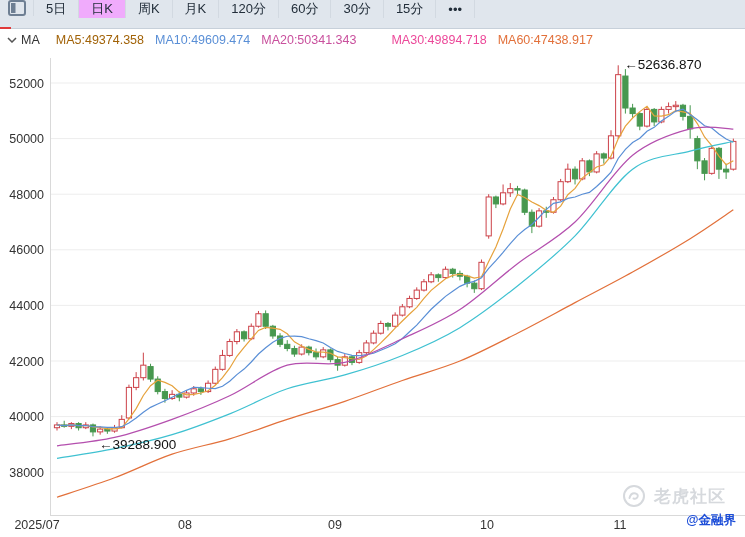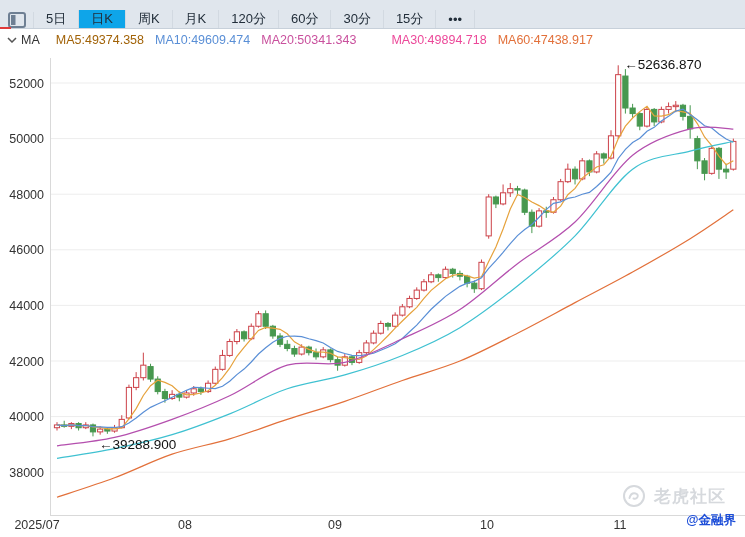--- a/index.html
+++ b/index.html
@@ -5,29 +5,29 @@
   html,body{margin:0;padding:0}
   body{
     width:745px;height:537px;position:relative;overflow:hidden;background:#fff;
     font-family:"Liberation Sans","DejaVu Sans",sans-serif;
     -webkit-font-smoothing:antialiased;
   }
   
   .toolbar{
     position:absolute;top:0;left:0;right:0;height:28px;
     background:#e0e6ed;border-bottom:1px solid #c7d0da;
-    display:flex;align-items:flex-end;user-select:none;
+    display:flex;align-items:flex-start;user-select:none;
   }
   .tool-icon{width:33px;display:flex;align-items:center;justify-content:center;border-right:1px solid #d2d9e1;}
   .tabs{display:flex;align-items:stretch;}
   .tab{
     padding:0 12px;display:flex;align-items:center;font-size:13px;color:#222e3a;
     border-right:1px solid #d2d9e1;white-space:nowrap;
   }
-  .tab.active{background:#0ea5e9;}
+  .tab.active{background:#f0abfc;}
   .toolbar-spacer{flex:1;}
   .display-btn{display:flex;align-items:center;gap:6px;padding:0 13px;font-size:13px;color:#222e3a;}
   .accent-mark{position:absolute;left:0;top:27px;width:11px;height:2px;background:#e03a3a;}
   
   .ma-row{
     position:absolute;top:29px;left:0;right:0;height:21px;background:#fff;
     display:flex;align-items:center;font-size:12.5px;padding-left:7px;white-space:nowrap;
   }
   .ma-caret{display:flex;align-items:center;margin-right:4px;}
   .ma-title{color:#333;margin-right:8px;}

